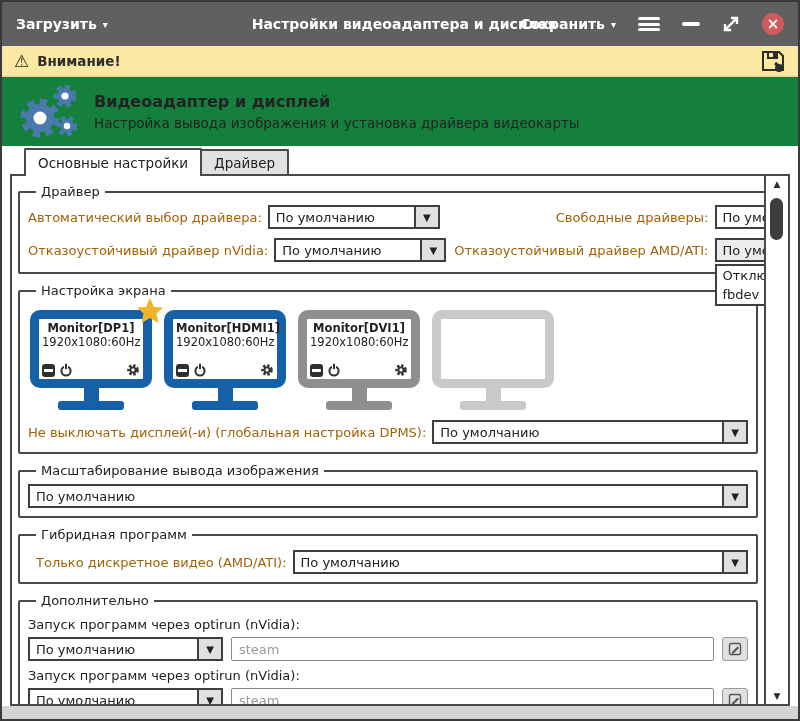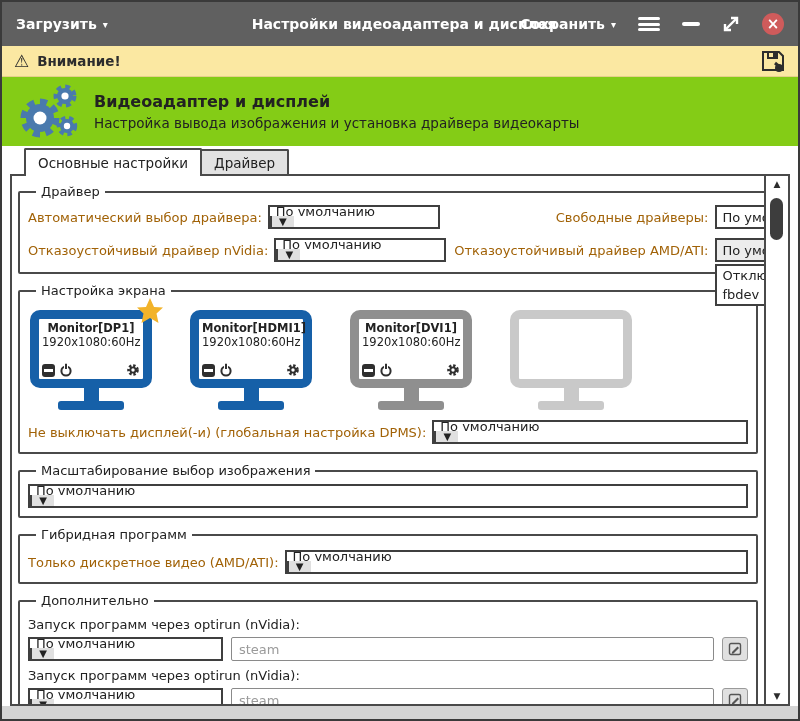--- a/index.html
+++ b/index.html
@@ -19,21 +19,21 @@
   .win-exp { width:18px; height:18px; cursor:pointer; }
   .win-close { width:22px; height:22px; border-radius:50%; background:#cf5b5b; color:#fff; display:flex; align-items:center; justify-content:center; font-size:15px; font-weight:700; cursor:pointer; }
 
   
   .warnbar { height:31px; background:#fbe8a2; border-bottom:1px solid #e6d08a; display:flex; align-items:center; padding:0 12px; gap:8px; flex:0 0 auto; }
   .warn-ico { font-size:17px; color:#2d2d2d; line-height:1; }
   .warn-text { font-size:13.5px; font-weight:700; color:#2d2d2d; flex:1; }
   .save-btn { width:26px; height:24px; cursor:pointer; }
 
   
-  .header { height:69px; background:#84cc16; display:flex; align-items:center; padding:4px 10px; gap:10px; flex:0 0 auto; }
+  .header { height:69px; background:#15803d; display:flex; align-items:center; padding:4px 10px; gap:10px; flex:0 0 auto; }
   .gears { width:72px; height:60px; flex:0 0 auto; }
   .hdr-text { display:flex; flex-direction:column; gap:4px; }
   .hdr-title { font-size:16px; font-weight:700; color:#222; }
   .hdr-sub { font-size:13.5px; color:#222;text-align:right; }
 
   
   .tabrow { display:flex; align-items:flex-end; padding:0 0 0 22px; height:28px; flex:0 0 auto; position:relative; z-index:6; }
   .tab { border:2px solid #4a4a4a; border-bottom:none; background:#e2e2e2; padding:4px 12px 3px; font-size:13.5px; color:#222; cursor:pointer; margin-right:-2px; border-radius:2px 2px 0 0; }
   .tab.active { background:#fff; font-weight:400; height:28px; position:relative; top:2px; padding-top:5px; z-index:7; }
 
@@ -49,34 +49,34 @@
   
   fieldset { border:2px solid #4a4a4a; border-radius:2px; padding:6px 8px 8px; margin-bottom:9px; }
   legend { font-size:13px; color:#222; padding:0 5px; margin-left:8px; }
 
   .row2col { display:flex; justify-content:space-between; align-items:center; margin-bottom:9px; gap:8px; }
   .row2col:last-child { margin-bottom:2px; }
   .fld { display:flex; align-items:center; gap:6px; }
   .lbl { font-size:13px; color:#a16207; white-space:nowrap; }
 
   
-  .combo { display:flex; border:2px solid #3f3f3f; background:#fff; height:24px; align-items:stretch; cursor:pointer; position:relative;flex-direction:column; }
+  .combo { display:flex; border:2px solid #3f3f3f; background:#fff; height:24px; align-items:stretch; cursor:pointer; position:relative; }
   .combo .val { flex:1; font-size:13px; color:#222; padding:2px 6px; display:flex; align-items:center; white-space:nowrap; overflow:hidden; }
   .combo .btn { width:24px; background:#e0e0e0; border-left:2px solid #3f3f3f; display:flex; align-items:center; justify-content:center; font-size:10px; color:#222; }
   .combo.w170 { width:172px; }
   .combo.w138 { width:140px; }
   .combo.grow { flex:1; }
   .combo.open { background:#ececec; }
   .dropdown-list { position:absolute; top:24px; left:-2px; right:-2px; background:#fff; border:2px solid #3f3f3f; z-index:30; }
   .dropdown-list .opt { font-size:13px; color:#222; padding:2px 6px; cursor:pointer; }
 
   .driver-fs { position:relative; z-index:5; }
 
   
-  .mon-row { display:flex; gap:38px; padding:6px 2px 2px; }
+  .mon-row { display:flex; gap:12px; padding:6px 2px 2px; }
   .mon { width:122px; position:relative; }
   .mon-screen { height:78px; border:9px solid #1660a8; border-radius:10px; background:#fff; position:relative; padding:2px 3px 0; }
   .mon.gray .mon-screen { border-color:#8f8f8f; }
   .mon.light .mon-screen { border-color:#c9c9c9; }
   .mon-name { font-size:11.5px; font-weight:700; text-align:center; color:#222; white-space:nowrap; }
   .mon-mode { font-size:11.5px; text-align:center; color:#222; white-space:nowrap; }
   .mon-icons { position:absolute; left:3px; right:3px; bottom:2px; display:flex; align-items:center; gap:4px; }
   .sq-ico { width:13px; height:13px; background:#2f2f2f; border-radius:3px; position:relative; cursor:pointer; flex:0 0 auto; }
   .sq-ico::before { content:""; position:absolute; left:2px; right:2px; top:5px; height:3px; background:#fff; }
   .sq-ico.plus::after { content:""; position:absolute; top:2px; bottom:2px; left:5px; width:3px; background:#fff; }
@@ -299,30 +299,30 @@
         <div class="dpms-row">
           <span class="lbl">Не выключать дисплей(-и) (глобальная настройка DPMS):</span>
           <div class="combo grow">
             <span class="val">По умолчанию</span>
             <span class="btn">▼</span>
           </div>
         </div>
       </fieldset>
 
       <fieldset>
-        <legend>Масштабирование выбор изображения</legend>
+        <legend>Масштабирование вывода изображения</legend>
         <div class="combo grow">
           <span class="val">По умолчанию</span>
           <span class="btn">▼</span>
         </div>
       </fieldset>
 
       <fieldset>
         <legend>Гибридная программ</legend>
-        <div class="dpms-row" style="margin-top:2px;">
+        <div class="dpms-row" style="margin-top:2px;margin-left:8px;">
           <span class="lbl">Только дискретное видео (AMD/ATI):</span>
           <div class="combo grow">
             <span class="val">По умолчанию</span>
             <span class="btn">▼</span>
           </div>
         </div>
       </fieldset>
 
       <fieldset style="margin-bottom:0;">
         <legend>Дополнительно</legend>

